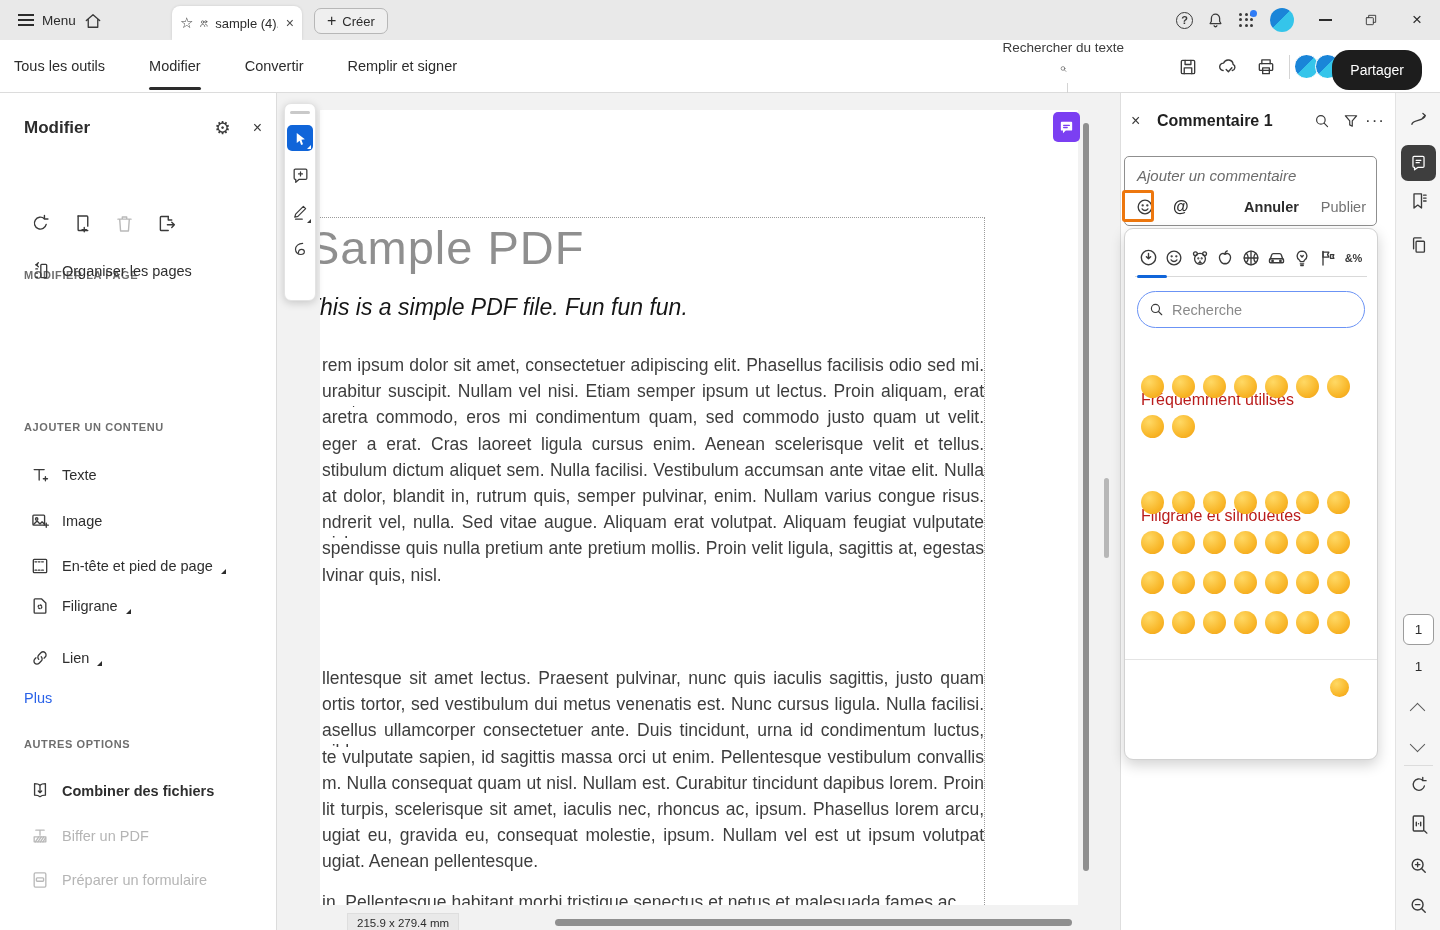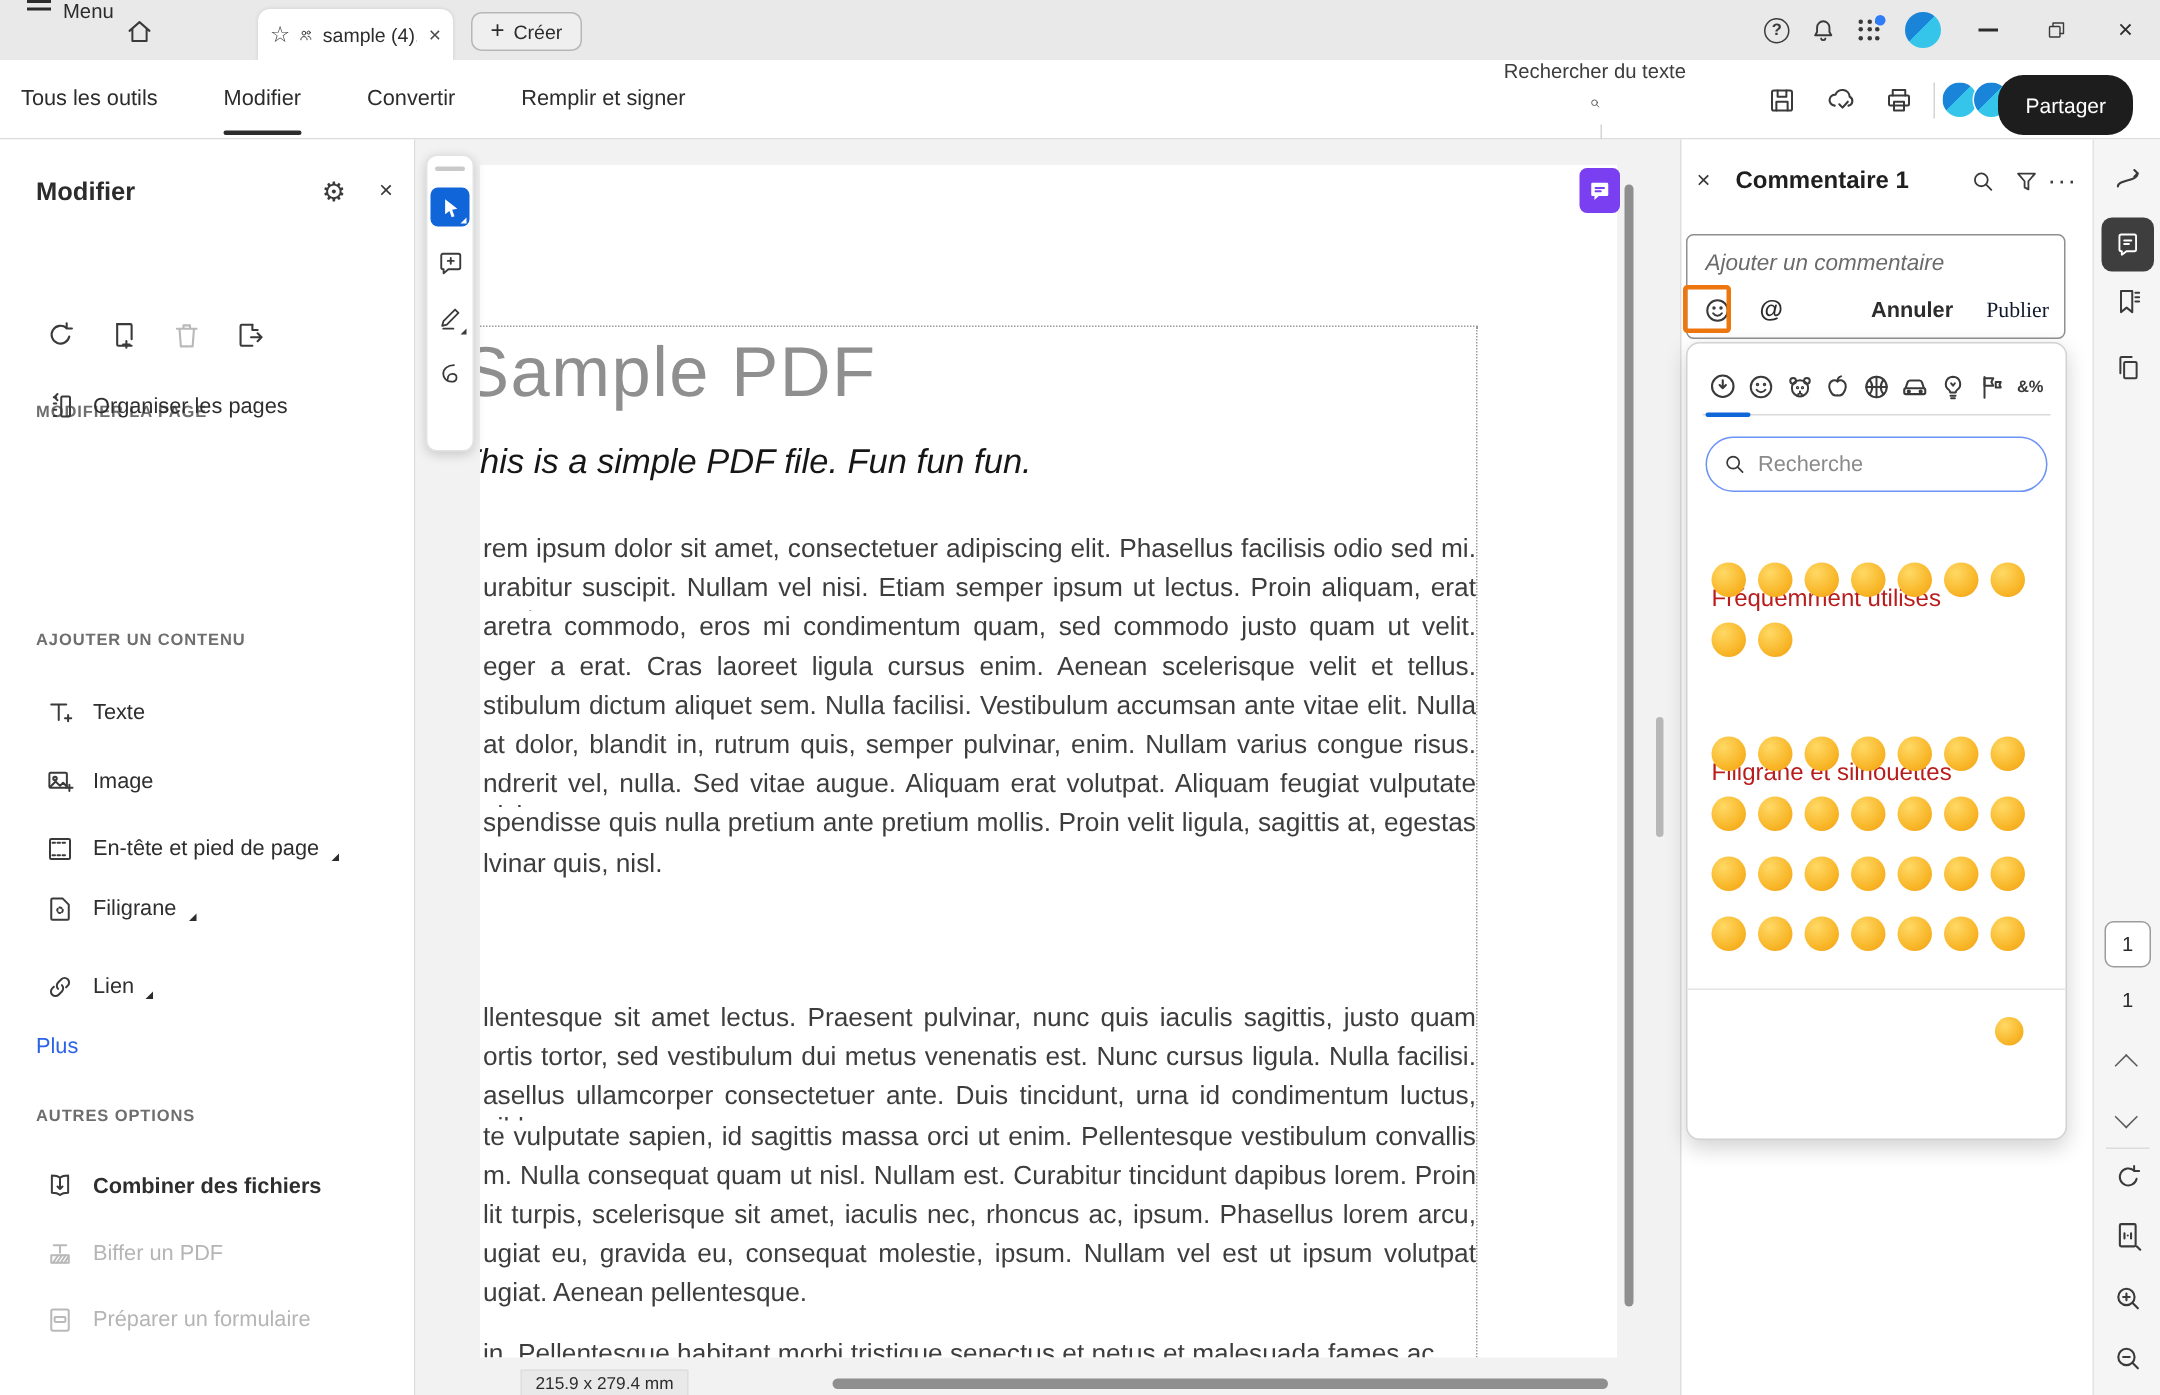--- a/index.html
+++ b/index.html
@@ -5,21 +5,21 @@
   * { margin:0; padding:0; box-sizing:border-box; }
   html,body { width:1440px; height:930px; overflow:hidden; font-family:"Liberation Sans",sans-serif; background:#fff; }
   .abs { position:absolute; }
   svg.ic { display:block; }
   svg.ic * { stroke:#3a3a3a; stroke-width:1.6; fill:none; stroke-linecap:round; stroke-linejoin:round; }
   svg.ic.white * { stroke:#fff; }
   svg.ic.gray * { stroke:#b9b9b9; }
 
   
   #titlebar { left:0; top:0; width:1440px; height:40px; background:#e9e9e9; }
-  .menu-btn { left:10px; top:0; height:40px; display:flex; gap:8px; padding:0 8px; color:#2c2c2c; font-size:13.5px; cursor:default; }
+  .menu-btn { left:10px; top:0; height:40px; display:flex; align-items:center; gap:8px; padding:0 8px; color:#2c2c2c; font-size:13.5px; cursor:default; }
   .burger { width:16px; height:2px; background:#2c2c2c; box-shadow:0 5px 0 #2c2c2c, 0 -5px 0 #2c2c2c; }
   .home-btn { left:78px; top:8px; width:30px; height:26px; display:flex; align-items:center; justify-content:center; }
   .doc-tab { left:172px; top:6px; width:130px; height:34px; background:#fff; border-radius:8px 8px 0 0; display:flex; align-items:center; padding:0 8px; gap:6px; box-shadow:0 0 3px rgba(0,0,0,.12); }
   .doc-tab .ttl { font-size:13px; color:#2c2c2c; white-space:nowrap; overflow:hidden; max-width:74px; }
   .tab-close { font-size:14px; color:#4a4a4a; margin-left:2px; }
   .create-btn { left:314px; top:8px; height:26px; border:1px solid #b7b7b7; border-radius:7px; background:#efefef; display:flex; align-items:center; gap:6px; padding:0 12px; font-size:13px; color:#2c2c2c; }
   .tb-right { right:0; top:0; height:40px; display:flex; align-items:center; }
   .tb-ic { width:31px; height:40px; display:flex; align-items:center; justify-content:center; position:relative; }
   .help-ring { width:17px; height:17px; border:1.6px solid #3a3a3a; border-radius:50%; font-size:11px; font-weight:700; color:#3a3a3a; display:flex; align-items:center; justify-content:center; }
   .griddots { width:15px; height:15px; display:grid; grid-template-columns:repeat(3,1fr); gap:2px; }
@@ -86,21 +86,21 @@
   .cm-head { left:10px; top:14px; right:10px; height:28px; display:flex; align-items:center; }
   .cm-x { font-size:16px; color:#3a3a3a; width:24px; }
   .cm-title { font-size:16px; font-weight:700; color:#1f1f1f; flex:1; margin-left:2px; }
   .cm-hicon { width:29px; display:flex; justify-content:center; }
   .cm-more { font-size:17px; color:#3a3a3a; letter-spacing:1px; }
   .cm-box { left:3px; top:63px; width:253px; height:70px; border:1px solid #8f8f8f; border-radius:5px; background:#fff; }
   .cm-ph { left:12px; top:10px; font-size:15px; font-style:italic; color:#6b6b6b; }
   .cm-actions { left:10px; right:10px; bottom:8px; display:flex; align-items:center; }
   .cm-at { font-size:16px; font-weight:700; color:#2c2c2c; margin-left:18px; }
   .cm-cancel { margin-left:auto; font-size:14.5px; font-weight:700; color:#2c2c2c; margin-right:22px; }
-  .cm-publish { font-size:14.5px; color:#0f172a;font-family:Liberation Serif, serif; }
+  .cm-publish { font-size:14.5px; color:#737373; }
   .orange-box { left:1px; top:97px; width:32px; height:32px; border:3px solid #ed770e; border-radius:3px; }
 
   
   #picker { left:3px; top:135px; width:254px; height:532px; background:#fff; border:1px solid #d2d2d2; border-radius:9px; box-shadow:0 5px 14px rgba(0,0,0,.18); }
   .pk-tabs { left:10px; top:10px; right:10px; height:38px; display:flex; align-items:center; justify-content:space-between; border-bottom:1px solid #d9d9d9; padding:0 2px; }
   .pk-tab { width:23px; height:23px; display:flex; align-items:center; justify-content:center; }
   .pk-underline { left:12px; top:46px; width:30px; height:3px; background:#1065d9; border-radius:2px; }
   .pk-search { left:12px; top:62px; width:228px; height:37px; border:1.5px solid #6b93f5; border-radius:19px; display:flex; align-items:center; padding:0 10px; gap:7px; }
   .pk-search input { border:none; outline:none; font-size:14.5px; color:#3c3c3c; width:160px; font-family:"Liberation Sans",sans-serif; background:transparent; }
   .pk-search input::placeholder { color:#8a8a8a; }

